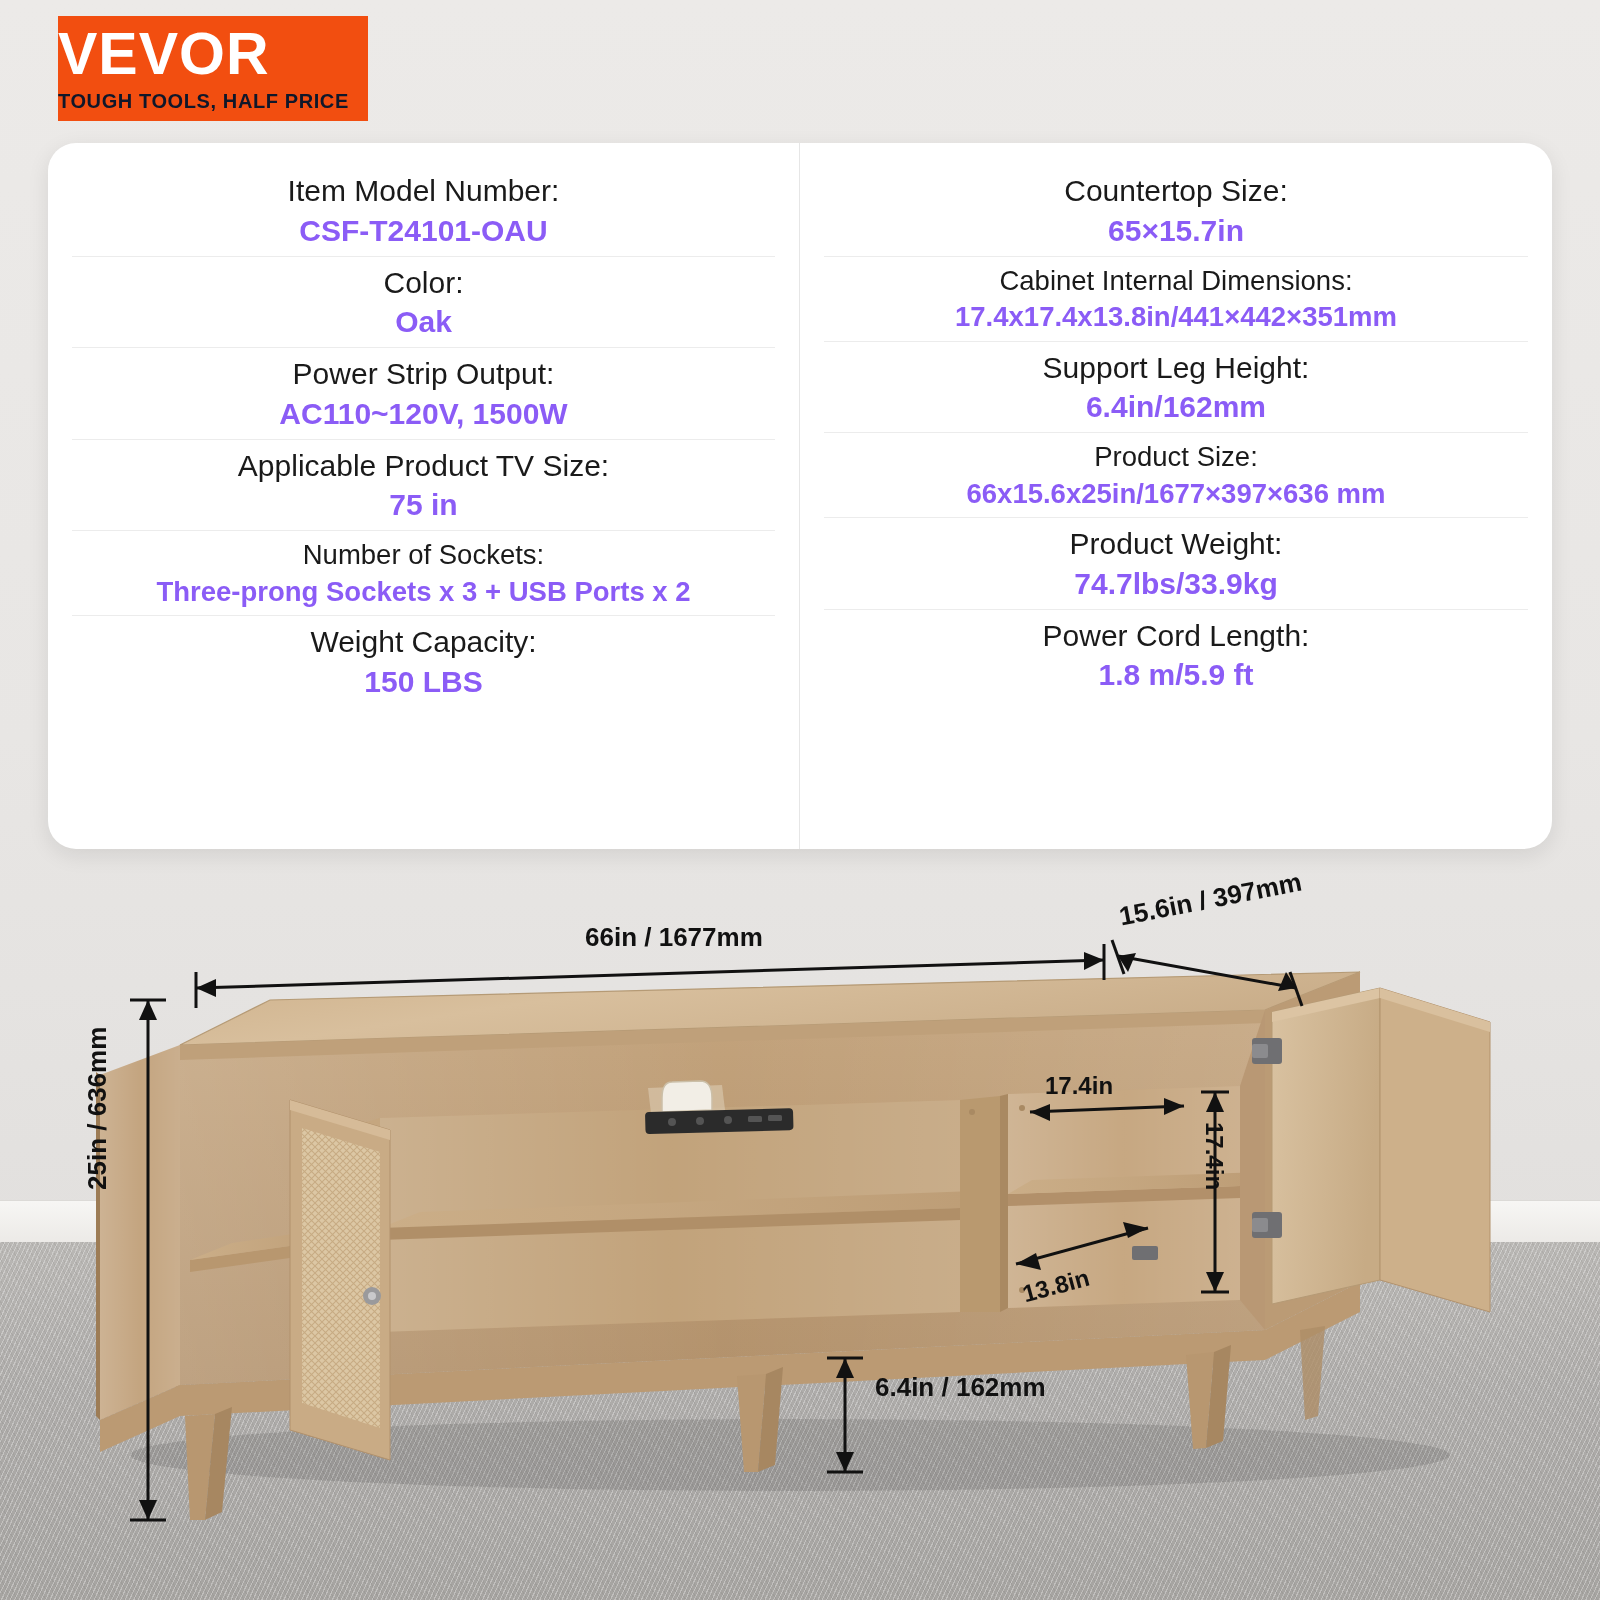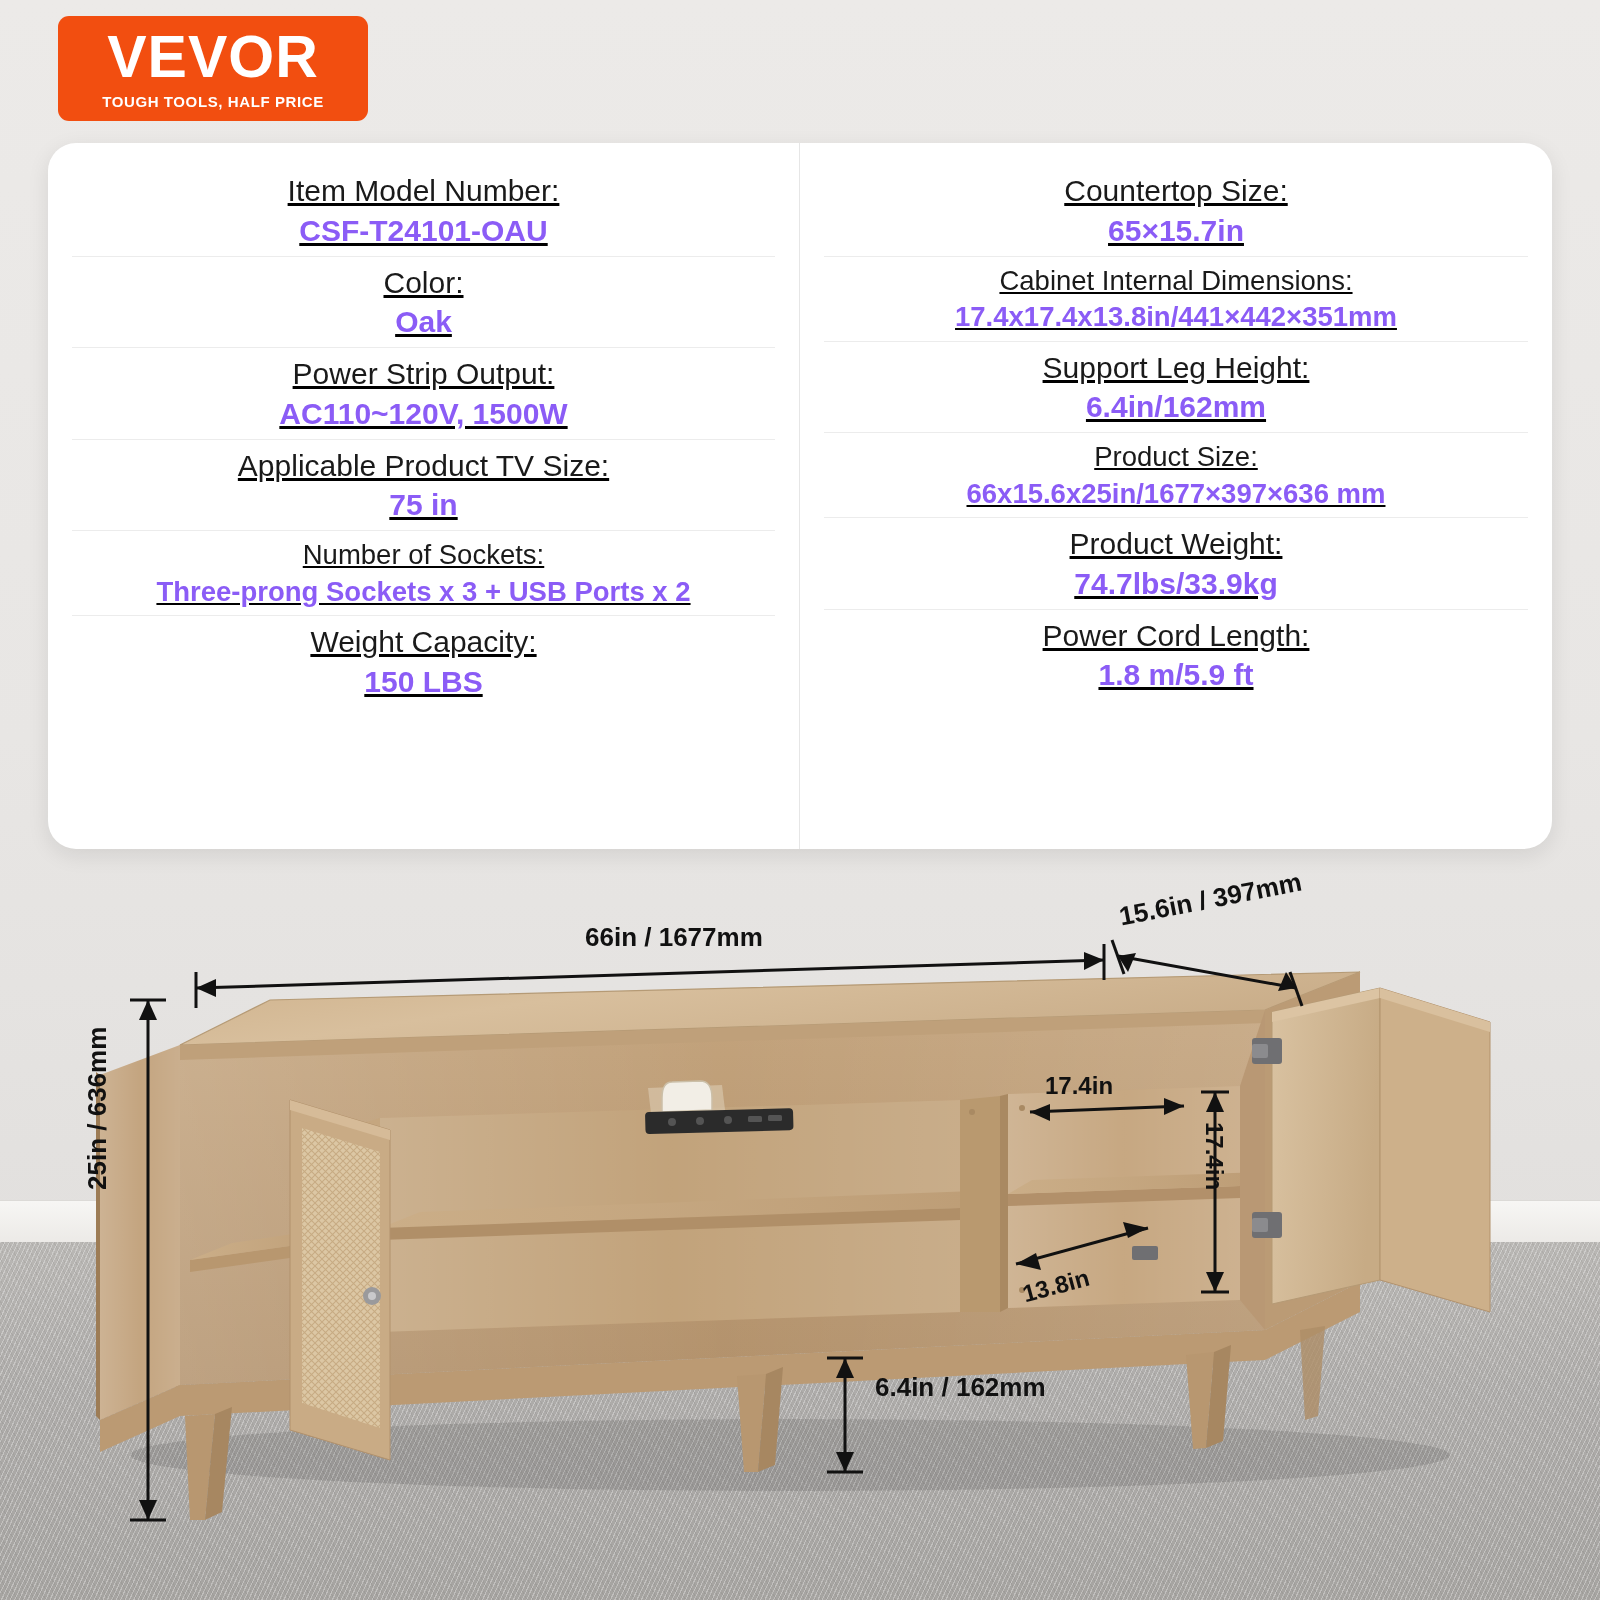--- a/index.html
+++ b/index.html
@@ -30,44 +30,44 @@
     background:
       repeating-linear-gradient(115deg, rgba(255,255,255,0.30) 0px, rgba(255,255,255,0.30) 1px, rgba(0,0,0,0.0) 1px, rgba(0,0,0,0.0) 4px),
       repeating-linear-gradient(62deg, rgba(0,0,0,0.05) 0px, rgba(0,0,0,0.05) 1px, rgba(0,0,0,0) 1px, rgba(0,0,0,0) 5px),
       linear-gradient(180deg, #b9b7b4 0%, #aeacaa 40%, #a6a4a1 100%);
   }
 
   
   .logo {
     position: absolute; left: 58px; top: 16px; width: 310px; height: 105px;
     background: #f24e10;
-    display: flex; flex-direction: column; align-items: center; justify-content: center; border-radius: 11px;
+    display: flex; flex-direction: column; align-items: flex-start; justify-content: center;
   }
   .logo-word {
     color: #ffffff; font-size: 59px; font-weight: bold; letter-spacing: 1px;
     line-height: 1; font-family: "Liberation Sans", sans-serif;
   }
   .logo-tag {
-    color: #ffffff; font-size: 15px; font-weight: bold; letter-spacing: 0.6px;
+    color: #0f172a; font-size: 20px; font-weight: bold; letter-spacing: 0.6px;
     margin-top: 6px;
   }
 
   
   .spec-card {
     position: absolute; left: 48px; top: 143px; width: 1504px; height: 706px;
     background: #ffffff;
     border-radius: 28px;
     box-shadow: 0 6px 22px rgba(0,0,0,0.09);
     display: flex;
     overflow: hidden;
   }
   .spec-col {
     flex: 1 1 50%;
     padding: 26px 24px 4px 24px;
-    display: flex; flex-direction: column; align-items: center; text-decoration: underline;
+    display: flex; flex-direction: column; align-items: center;
   }
   .spec-col.left { border-right: 1px solid #e6e6e6; }
 
   .spec-row {
     width: 100%;
     text-align: center;
     padding: 2px 0 6px 0;
     border-bottom: 1px solid #ececec;
     margin-bottom: 4px;
   }

